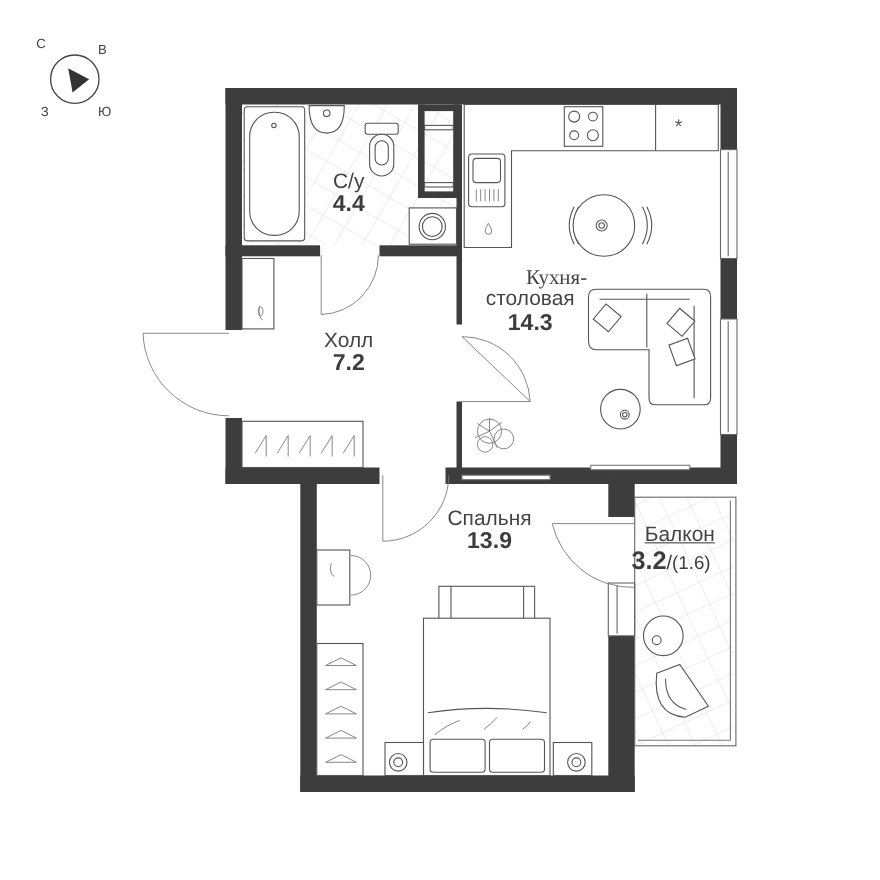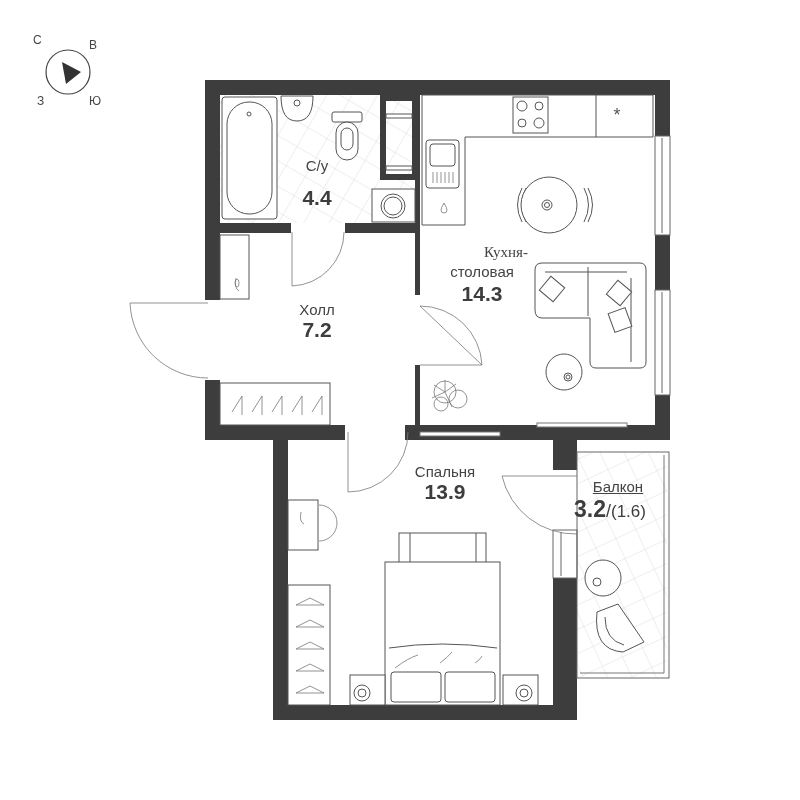--- a/index.html
+++ b/index.html
@@ -3,21 +3,21 @@
 <meta charset="utf-8">
 <style>
   html, body { margin:0; padding:0; background:#ffffff; }
   body { width:800px; height:800px; position:relative; overflow:hidden; font-family:"Liberation Sans", sans-serif; }
   svg { position:absolute; left:0; top:0; }
   .wall { fill:#3d3d3d; }
   .line { fill:none; stroke:#555; stroke-width:1; }
   .thin { fill:none; stroke:#777; stroke-width:0.8; }
   .tile { stroke:#d8d8d8; stroke-width:0.8; fill:none; }
   .furn { fill:#fff; stroke:#555; stroke-width:1; }
-  .lbl { position:absolute; color:#444; font-size:15px; text-align:center; line-height:19px; }
+  .lbl { position:absolute; color:#444; font-size:19px; text-align:center; line-height:19px; }
   .area { position:absolute; color:#3d3d3d; font-size:21px; font-weight:bold; text-align:center; }
   .compass-l { position:absolute; font-size:12px; color:#444; }
 </style>
 </head>
 <body>
 
 <svg width="800" height="800" viewBox="0 0 800 800">
   <defs>
     <pattern id="tiles" width="22" height="22" patternUnits="userSpaceOnUse" patternTransform="rotate(30)">
       <path d="M0 0 H22 M0 0 V22" class="tile"></path>
@@ -226,21 +226,21 @@
     <path d="M605 617 Q605 640 624 645" class="line"></path>
   </g>
 </svg>
 
 <div class="compass-l" style="left:33px;top:33px;">С</div>
 <div class="compass-l" style="left:89px;top:38px;">В</div>
 <div class="compass-l" style="left:89px;top:94px;">Ю</div>
 <div class="compass-l" style="left:37px;top:94px;">З</div>
 
 <div class="lbl" style="left:282px;top:156px;width:70px;">С/у</div>
-<div class="area" style="left:282px;top:174px;width:70px;margin-top:12px;">4.4</div>
+<div class="area" style="left:282px;top:174px;width:70px;">4.4</div>
 
 <div class="lbl" style="left:456px;top:243px;width:100px;font-family:Liberation Serif, serif;">Кухня-</div>
 <div class="lbl" style="left:432px;top:262px;width:100px;">столовая</div>
 <div class="area" style="left:432px;top:282px;width:100px;">14.3</div>
 
 <div class="lbl" style="left:277px;top:300px;width:80px;">Холл</div>
 <div class="area" style="left:277px;top:318px;width:80px;">7.2</div>
 
 <div class="lbl" style="left:400px;top:462px;width:90px;">Спальня</div>
 <div class="area" style="left:400px;top:480px;width:90px;">13.9</div>

